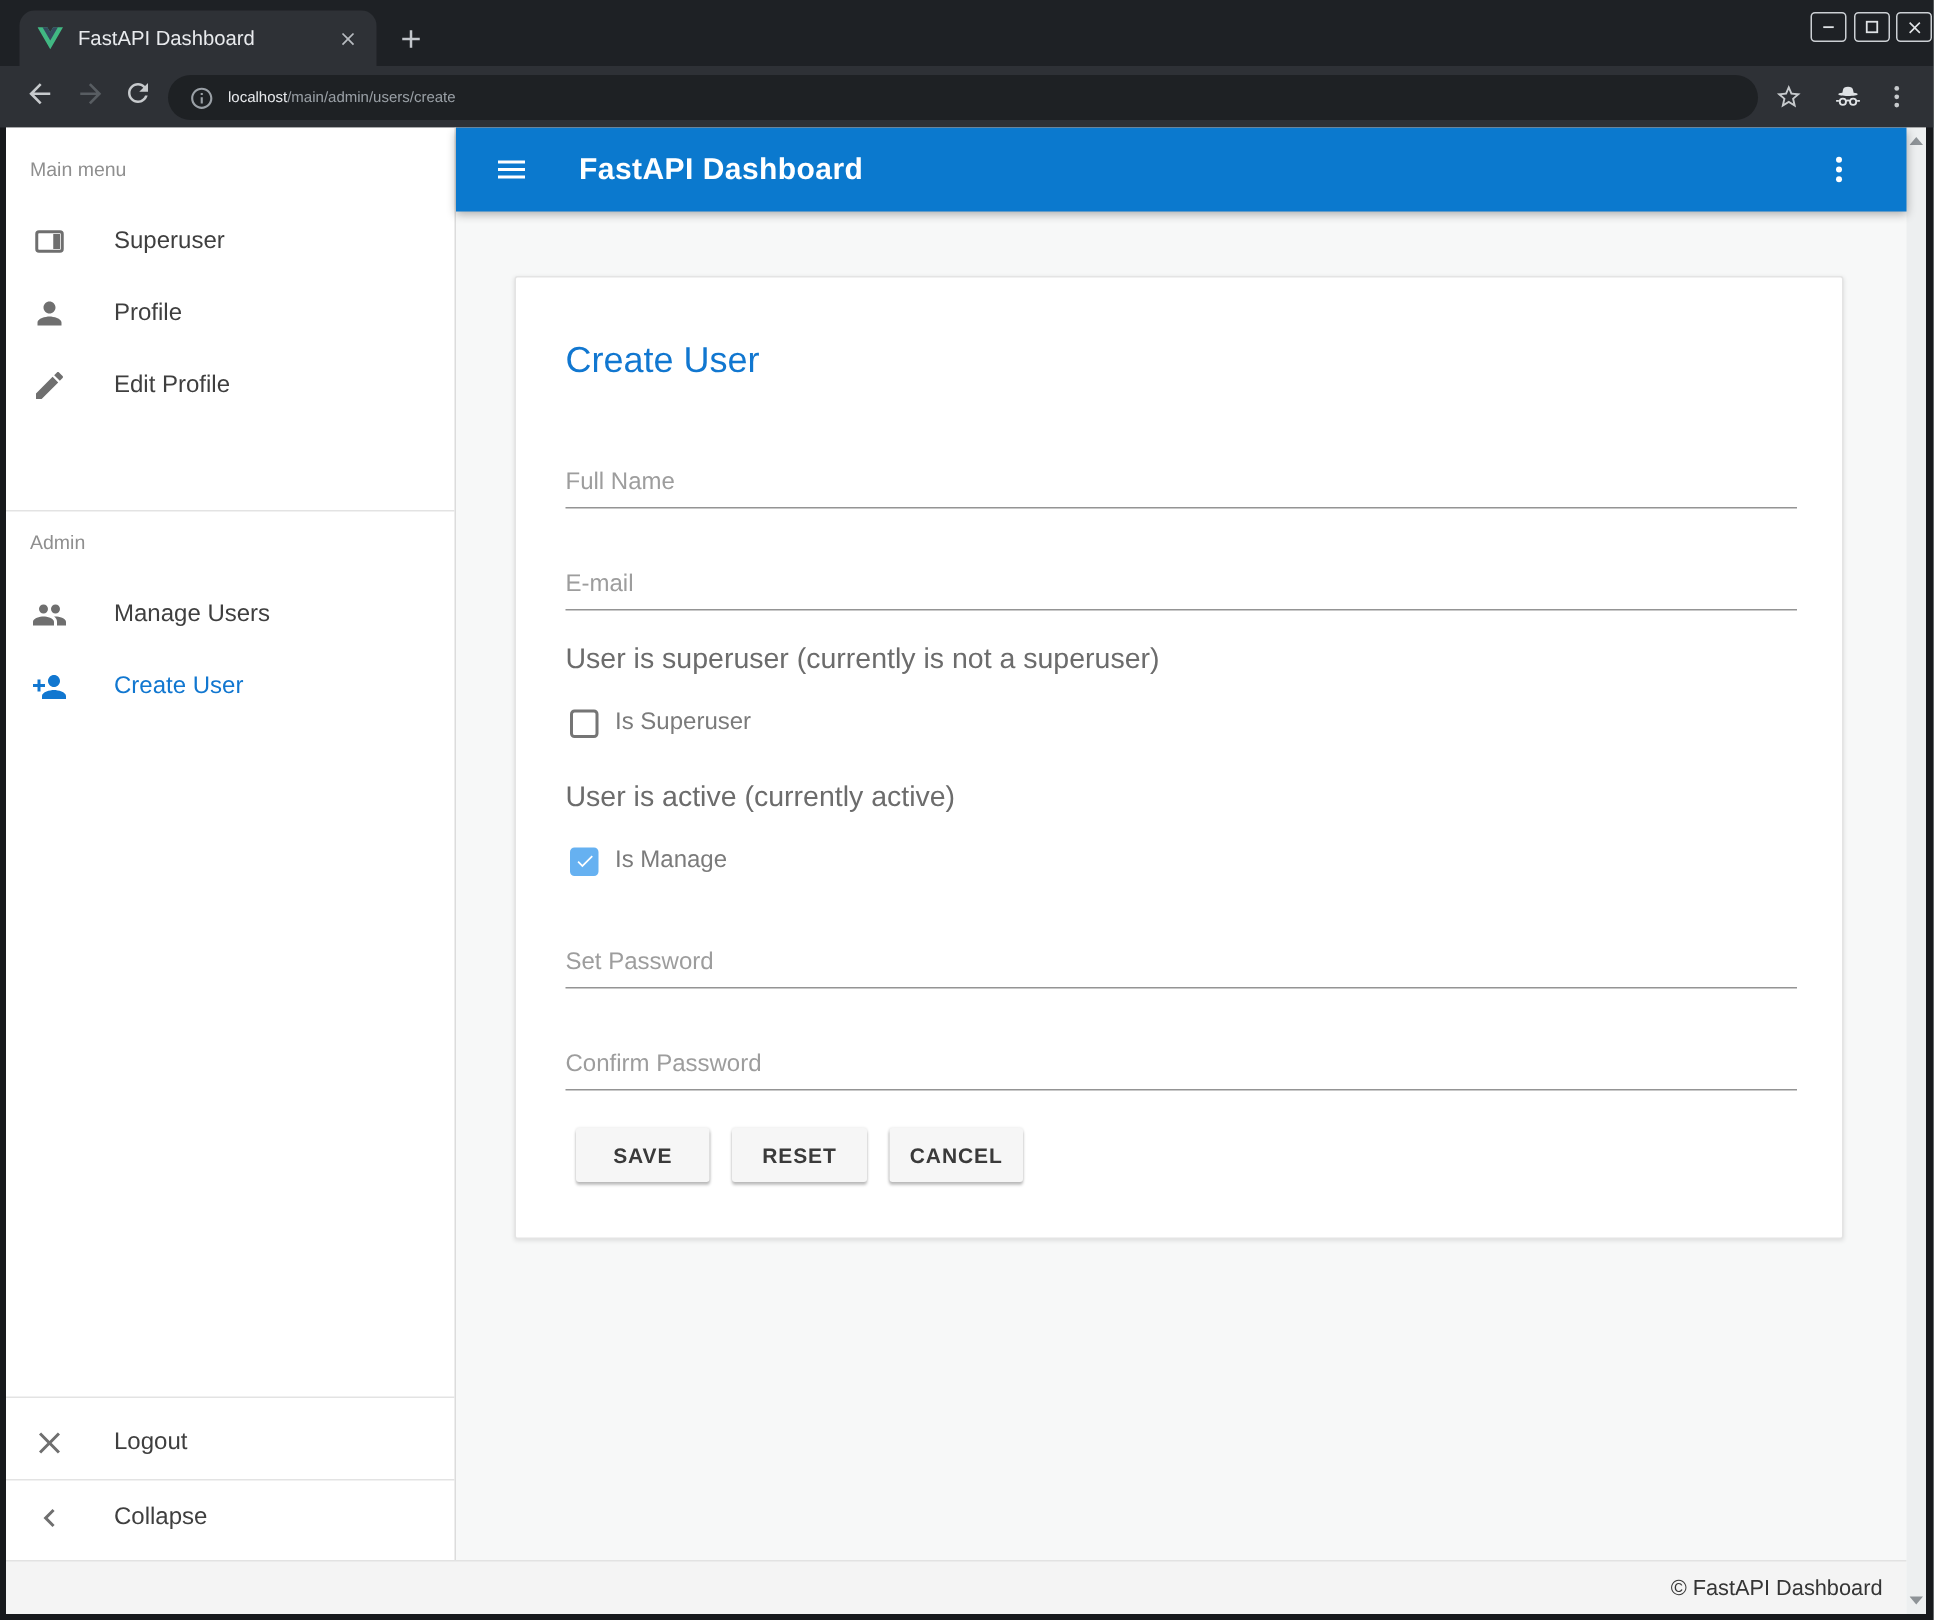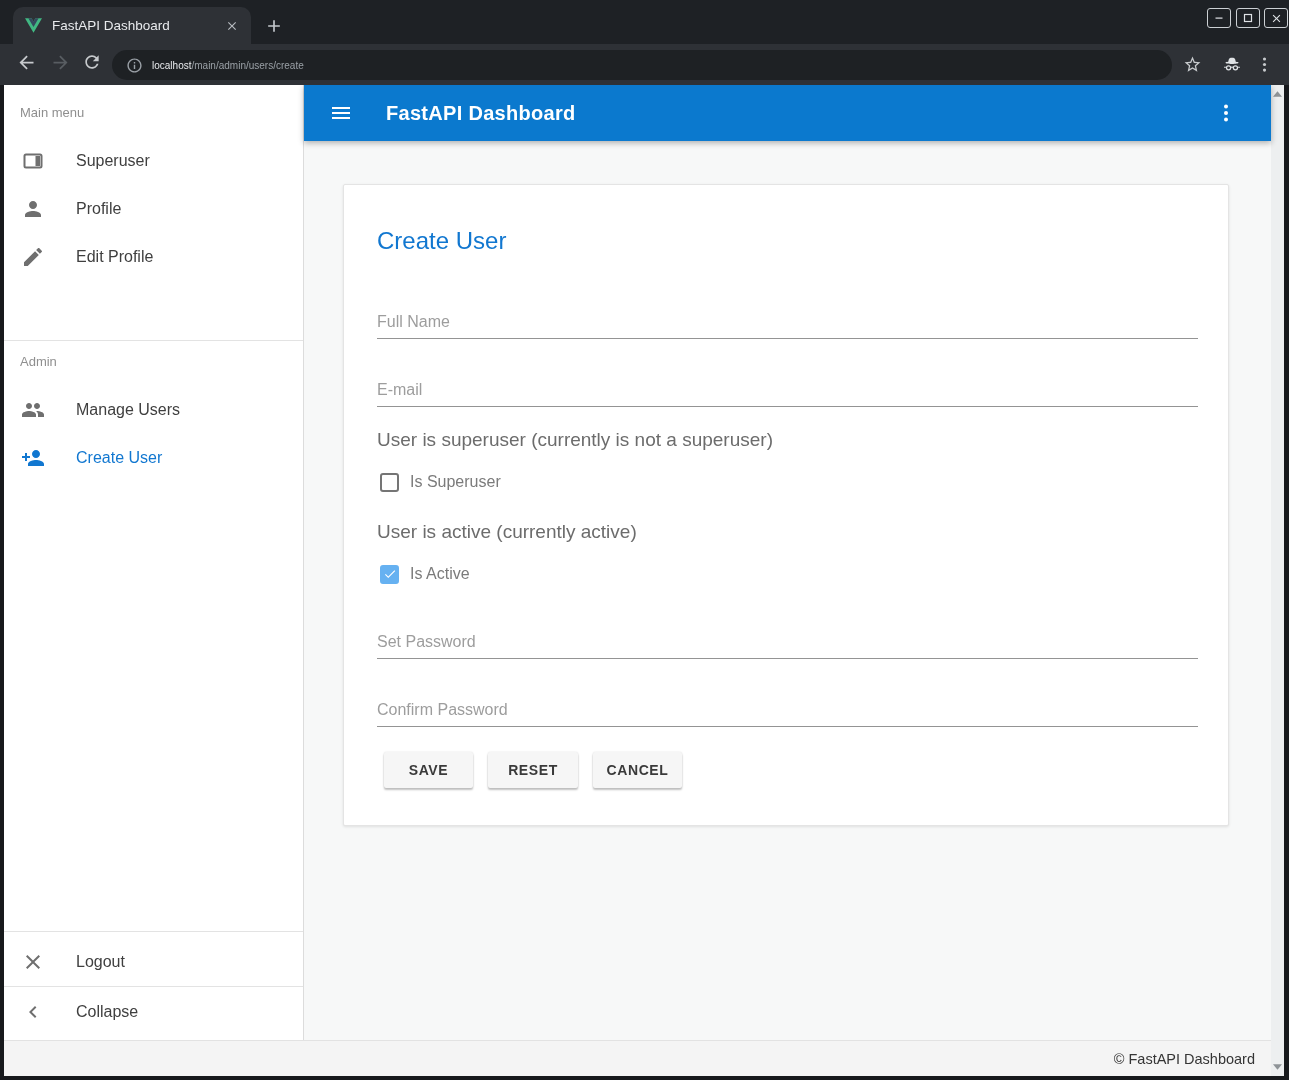--- a/index.html
+++ b/index.html
@@ -285,21 +285,21 @@
         <span class="cb-label">Is Superuser</span>
       </div>
 
       <div class="hint h-active">User is active (currently active)</div>
       <div class="cbrow r-active">
         <span class="cbox checked">
           <svg viewBox="0 0 24 24" width="14" height="14" fill="currentColor">
               <path d="M9 16.2L4.8 12l-1.4 1.4L9 19 21 7l-1.4-1.4z"></path>
             </svg>
         </span>
-        <span class="cb-label">Is Active</span>
+        <span class="cb-label">Is Manage</span>
       </div>
 
       <div class="mfield f-setpw">
         <input type="text" placeholder="Set Password" style="">
       </div>
       <div class="mfield f-confirmpw">
         <input type="text" placeholder="Confirm Password" style="">
       </div>
 
       <button class="btn save">SAVE</button>

